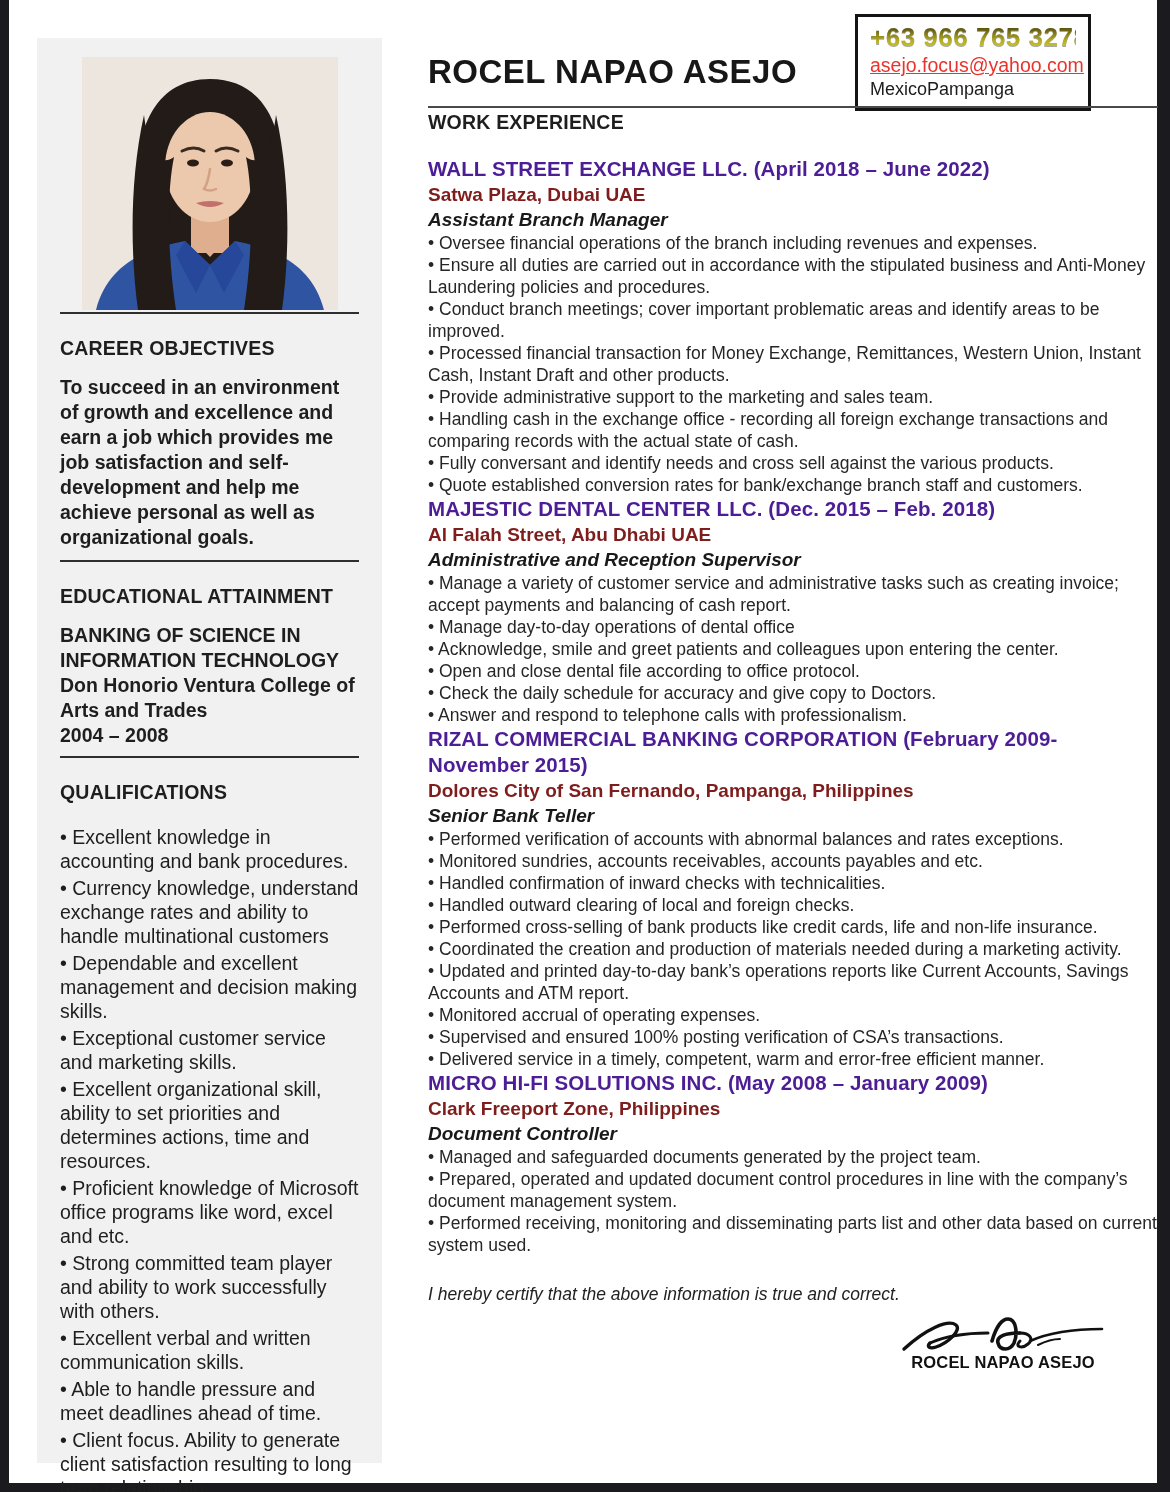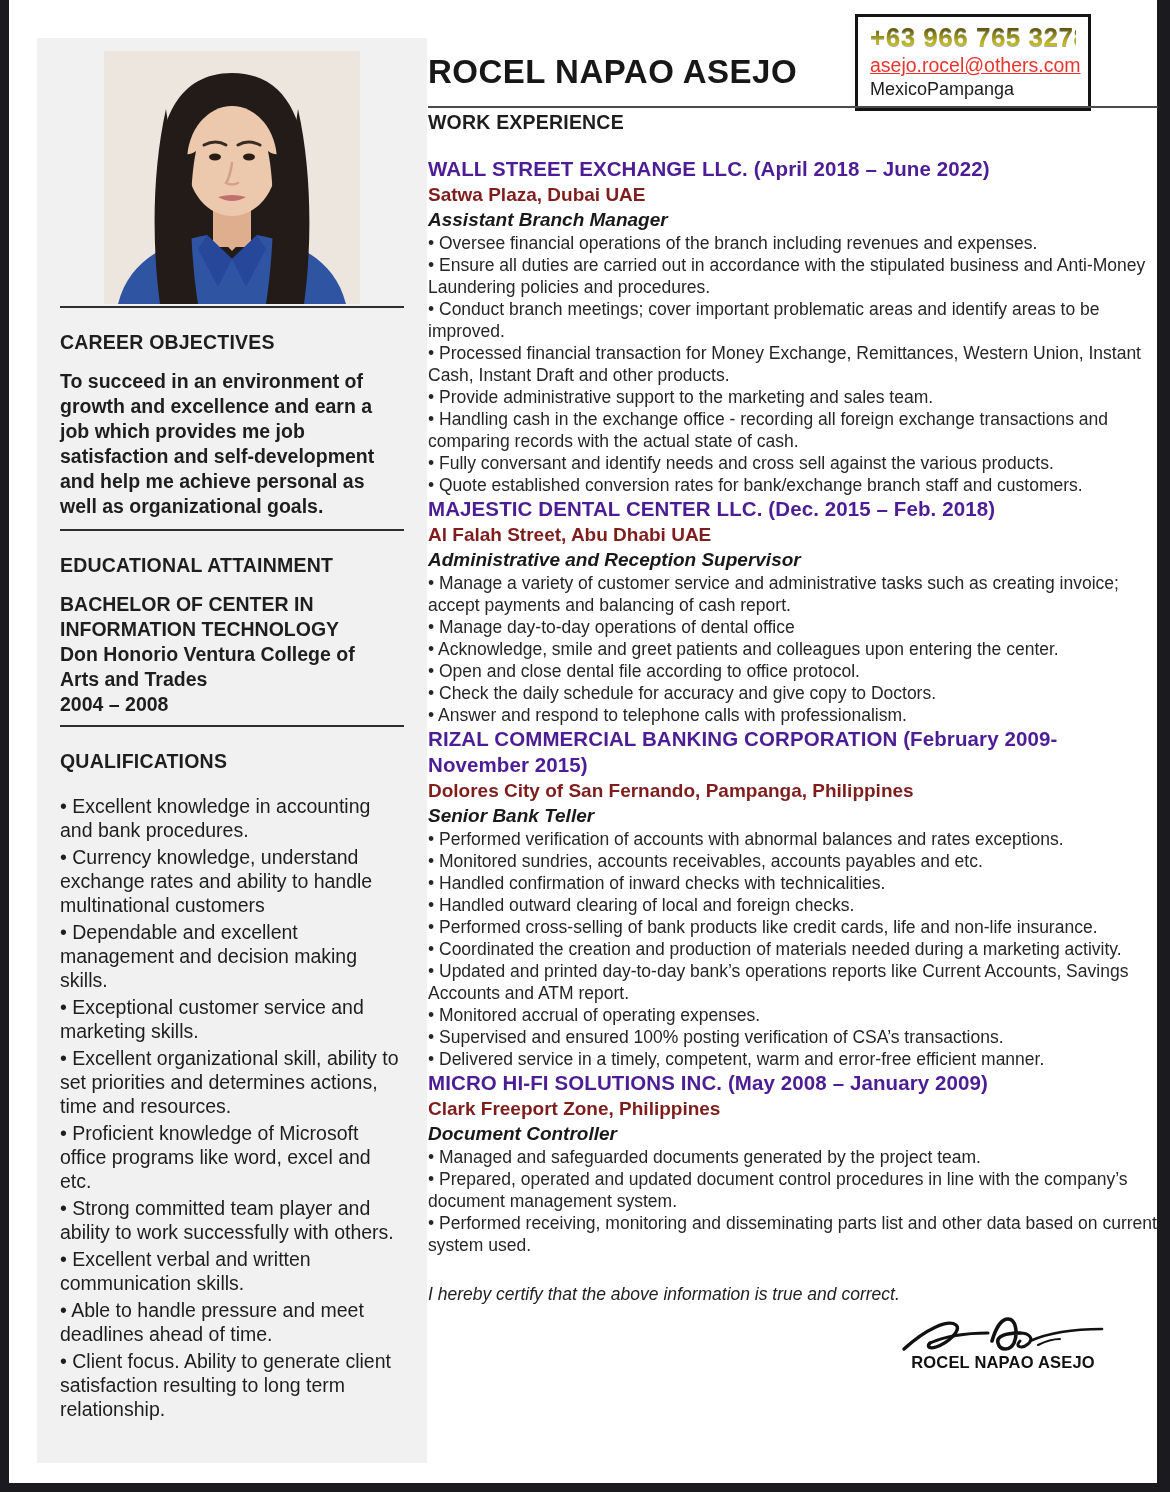--- a/index.html
+++ b/index.html
@@ -9,22 +9,22 @@
     overflow:hidden;
   }
   
   .edge{position:absolute;background:#1b1b1f;}
   .edge-left{left:0;top:0;width:9px;height:1492px;}
   .edge-right{right:0;top:0;width:13px;height:1492px;}
   .edge-bottom{left:0;bottom:0;width:1170px;height:9px;}
 
   
   .sidebar{
-    position:absolute;left:37px;top:38px;width:390px;height:1425px;
-    background:#f1f1f1;box-sizing:border-box;padding:13px 23px 0 23px;
+    position:absolute;left:37px;top:38px;width:345px;height:1425px;
+    background:#f1f1f1;box-sizing:border-box;padding:19px 23px 0 23px;
     font-size:19.5px;line-height:25px;
   }
   .photo{display:block;margin:0 auto;width:256px;height:253px;}
   .side-divider{border:none;border-top:2px solid #2e2e2e;margin:2px 0 0 0;}
   .side-title{font-weight:bold;font-size:19.5px;margin-top:22px;letter-spacing:0.2px;}
   .side-par{margin-top:14px;font-weight:bold;}
   .edu{margin-top:14px;font-weight:bold;}
   .edu div{line-height:25px;}
   .squals{margin-top:20px;}
   .sbullet{line-height:24px;margin-bottom:3px;}
@@ -106,21 +106,21 @@
     <path d="M194 58 C 208 120 208 195 200 253 L 162 253 C 170 200 172 140 164 100 C 180 112 190 90 194 58 Z" fill="#221b18"></path>
   </svg>
   <hr class="side-divider">
 
   <div class="side-title">CAREER OBJECTIVES</div>
   <div class="side-par">To succeed in an environment of growth and excellence and earn a job which provides me job satisfaction and self-development and help me achieve personal as well as organizational goals.</div>
   <hr class="side-divider mt10">
 
   <div class="side-title">EDUCATIONAL ATTAINMENT</div>
   <div class="edu">
-    <div>BACHELOR OF CENTER IN</div>
+    <div>BANKING OF SCIENCE IN</div>
     <div>INFORMATION TECHNOLOGY</div>
     <div>Don Honorio Ventura College of</div>
     <div>Arts and Trades</div>
     <div>2004 – 2008</div>
   </div>
   <hr class="side-divider mt8">
 
   <div class="side-title">QUALIFICATIONS</div>
   <div class="squals">
     <div class="sbullet">Excellent knowledge in accounting and bank procedures.</div>
@@ -131,21 +131,21 @@
     <div class="sbullet">Proficient knowledge of Microsoft office programs like word, excel and etc.</div>
     <div class="sbullet">Strong committed team player and ability to work successfully with others.</div>
     <div class="sbullet">Excellent verbal and written communication skills.</div>
     <div class="sbullet">Able to handle pressure and meet deadlines ahead of time.</div>
     <div class="sbullet">Client focus. Ability to generate client satisfaction resulting to long term relationship.</div>
   </div>
 </aside>
 
 <div class="contact">
   <div class="phone">+63 966 765 3278</div>
-  <a class="email">asejo.rocel@others.com</a>
+  <a class="email">asejo.focus@yahoo.com</a>
   <div class="loc">MexicoPampanga</div>
 </div>
 
 <main class="main">
   <h1 class="name">ROCEL NAPAO ASEJO</h1>
   <hr class="name-rule">
   <div class="we-heading">WORK EXPERIENCE</div>
 
   <section class="job">
     <div class="job-title">WALL STREET EXCHANGE LLC. (April 2018 – June 2022)</div>

